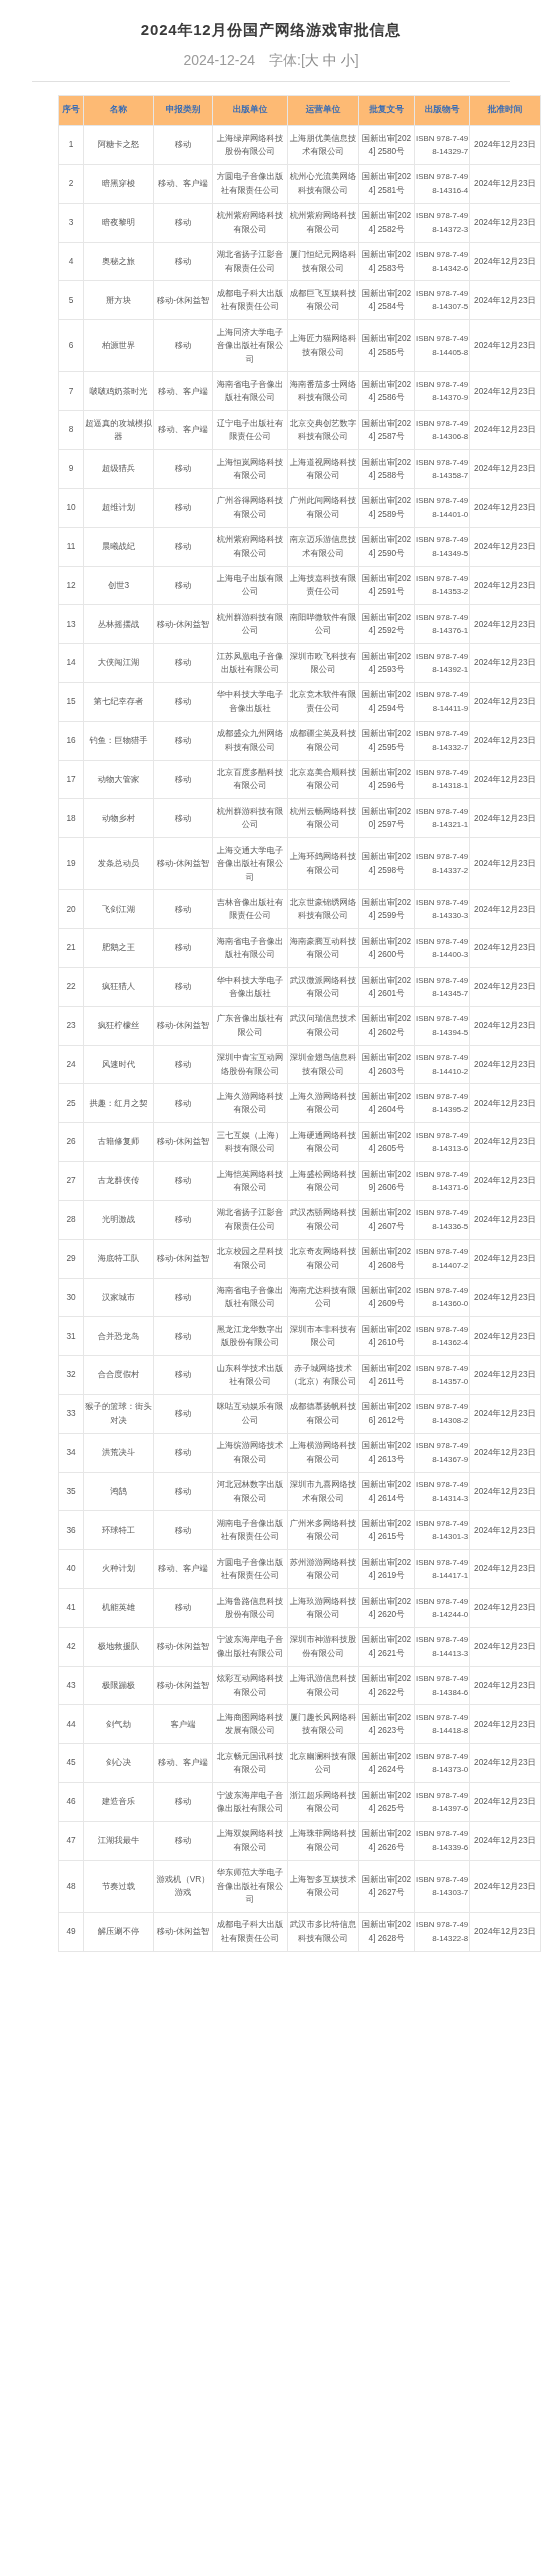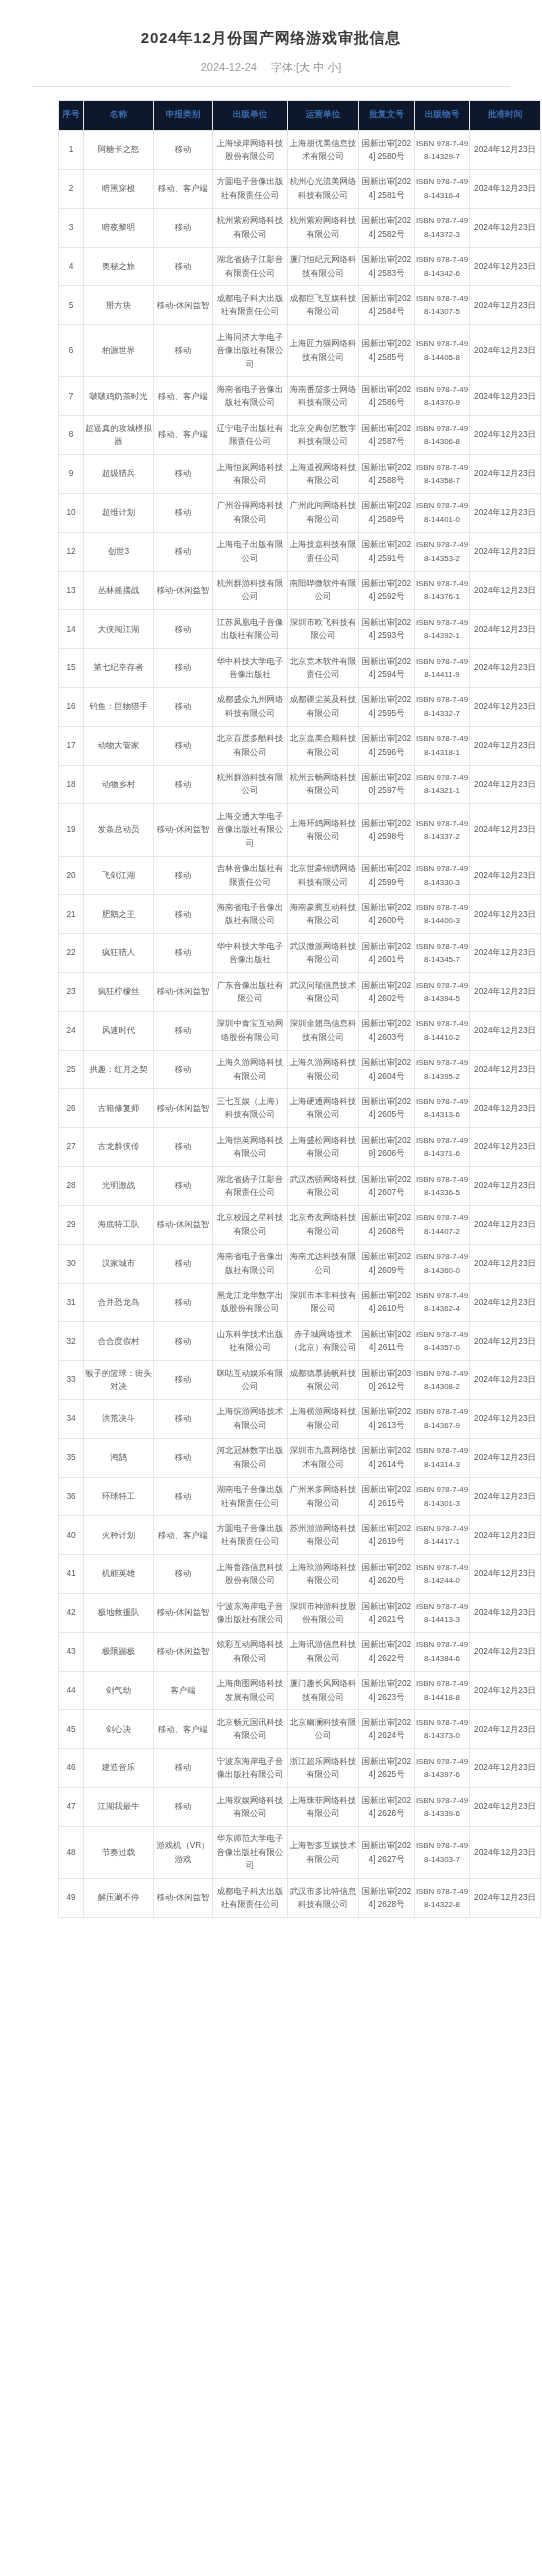--- a/index.html
+++ b/index.html
@@ -1,29 +1,29 @@
 <!DOCTYPE html>
 <html style="font-size:12.6px"><head>
 <meta charset="utf-8">
 <style>
   * { margin:0; padding:0; box-sizing:border-box; }
   html,body { background:#ffffff; font-family:"Liberation Sans", sans-serif; }
-  .page { width:484px; margin:16px auto; background:#fff; padding-top:12.6px; }
+  .page { width:484px; margin:8px auto; background:#fff; padding-top:12.6px; }
   .title { text-align:center; font-size:15px; font-weight:bold; color:#3a3a3a; letter-spacing:0.8px; }
-  .meta { text-align:center; margin-top:12.6px; font-size:11px; color:#9b9b9b; }
+  .meta { text-align:center; margin-top:12.6px; font-size:14px; color:#9b9b9b; }
   .meta .sep { display:inline-block; width:14px; }
   .meta a { color:#8a8a8a; text-decoration:none; cursor:pointer; }
   .divider { width:478px; margin:11px auto 0 auto; border-bottom:0.8px solid #e0e0e0; }
   table { table-layout:fixed; width:481px; margin:12.6px 0 0 29px; border-collapse:collapse; }
   col.c1{width:25px;} col.c2{width:70px;} col.c3{width:59px;} col.c4{width:75px;}
   col.c5{width:71px;} col.c6{width:56px;} col.c7{width:55px;} col.c8{width:71px;}
   th, td { border:0.8px solid #e6e6e6; text-align:center; vertical-align:middle; }
-  th { color:#3b6db4; font-size:8.7px; font-weight:bold; padding:8.7px 0.8px; background:#0f172a; }
+  th { color:#3b6db4; font-size:8.7px; font-weight:bold; padding:8.7px 0.8px; background:#fdba74; }
   td { color:#595959; font-size:8.3px; line-height:13.4px; padding:5.5px 0.8px; word-break:break-all; }
-  td.isbn { font-size:7.9px; }
+  td.isbn { font-size:7.9px;text-align:right; }
 </style>
 </head>
 <body>
 
 <div class="page">
   <h1 class="title">2024年12月份国产网络游戏审批信息</h1>
   <div class="meta">
     <span>2024-12-24</span><span class="sep"></span><span>字体:[</span><a>大</a> <a>中</a> <a>小</a><span>]</span>
   </div>
   <div class="divider"></div>
@@ -146,20 +146,30 @@
           <td>10</td>
           <td>超维计划</td>
           <td>移动</td>
           <td>广州谷得网络科技有限公司</td>
           <td>广州此间网络科技有限公司</td>
           <td>国新出审[2024] 2589号</td>
           <td class="isbn">ISBN 978-7-498-14401-0</td>
           <td>2024年12月23日</td>
         </tr>
         <tr>
+          <td>11</td>
+          <td>晨曦战纪</td>
+          <td>移动</td>
+          <td>杭州紫府网络科技有限公司</td>
+          <td>南京迈乐游信息技术有限公司</td>
+          <td>国新出审[2024] 2590号</td>
+          <td class="isbn">ISBN 978-7-498-14349-5</td>
+          <td>2024年12月23日</td>
+        </tr>
+        <tr>
           <td>12</td>
           <td>创世3</td>
           <td>移动</td>
           <td>上海电子出版有限公司</td>
           <td>上海技嘉科技有限责任公司</td>
           <td>国新出审[2024] 2591号</td>
           <td class="isbn">ISBN 978-7-498-14353-2</td>
           <td>2024年12月23日</td>
         </tr>
         <tr>
@@ -361,21 +371,21 @@
           <td>国新出审[2024] 2611号</td>
           <td class="isbn">ISBN 978-7-498-14357-0</td>
           <td>2024年12月23日</td>
         </tr>
         <tr>
           <td>33</td>
           <td>猴子的篮球：街头对决</td>
           <td>移动</td>
           <td>咪咕互动娱乐有限公司</td>
           <td>成都德慕扬帆科技有限公司</td>
-          <td>国新出审[2030] 2612号</td>
+          <td>国新出审[2026] 2612号</td>
           <td class="isbn">ISBN 978-7-498-14308-2</td>
           <td>2024年12月23日</td>
         </tr>
         <tr>
           <td>34</td>
           <td>洪荒决斗</td>
           <td>移动</td>
           <td>上海缤游网络技术有限公司</td>
           <td>上海横游网络科技有限公司</td>
           <td>国新出审[2024] 2613号</td>

